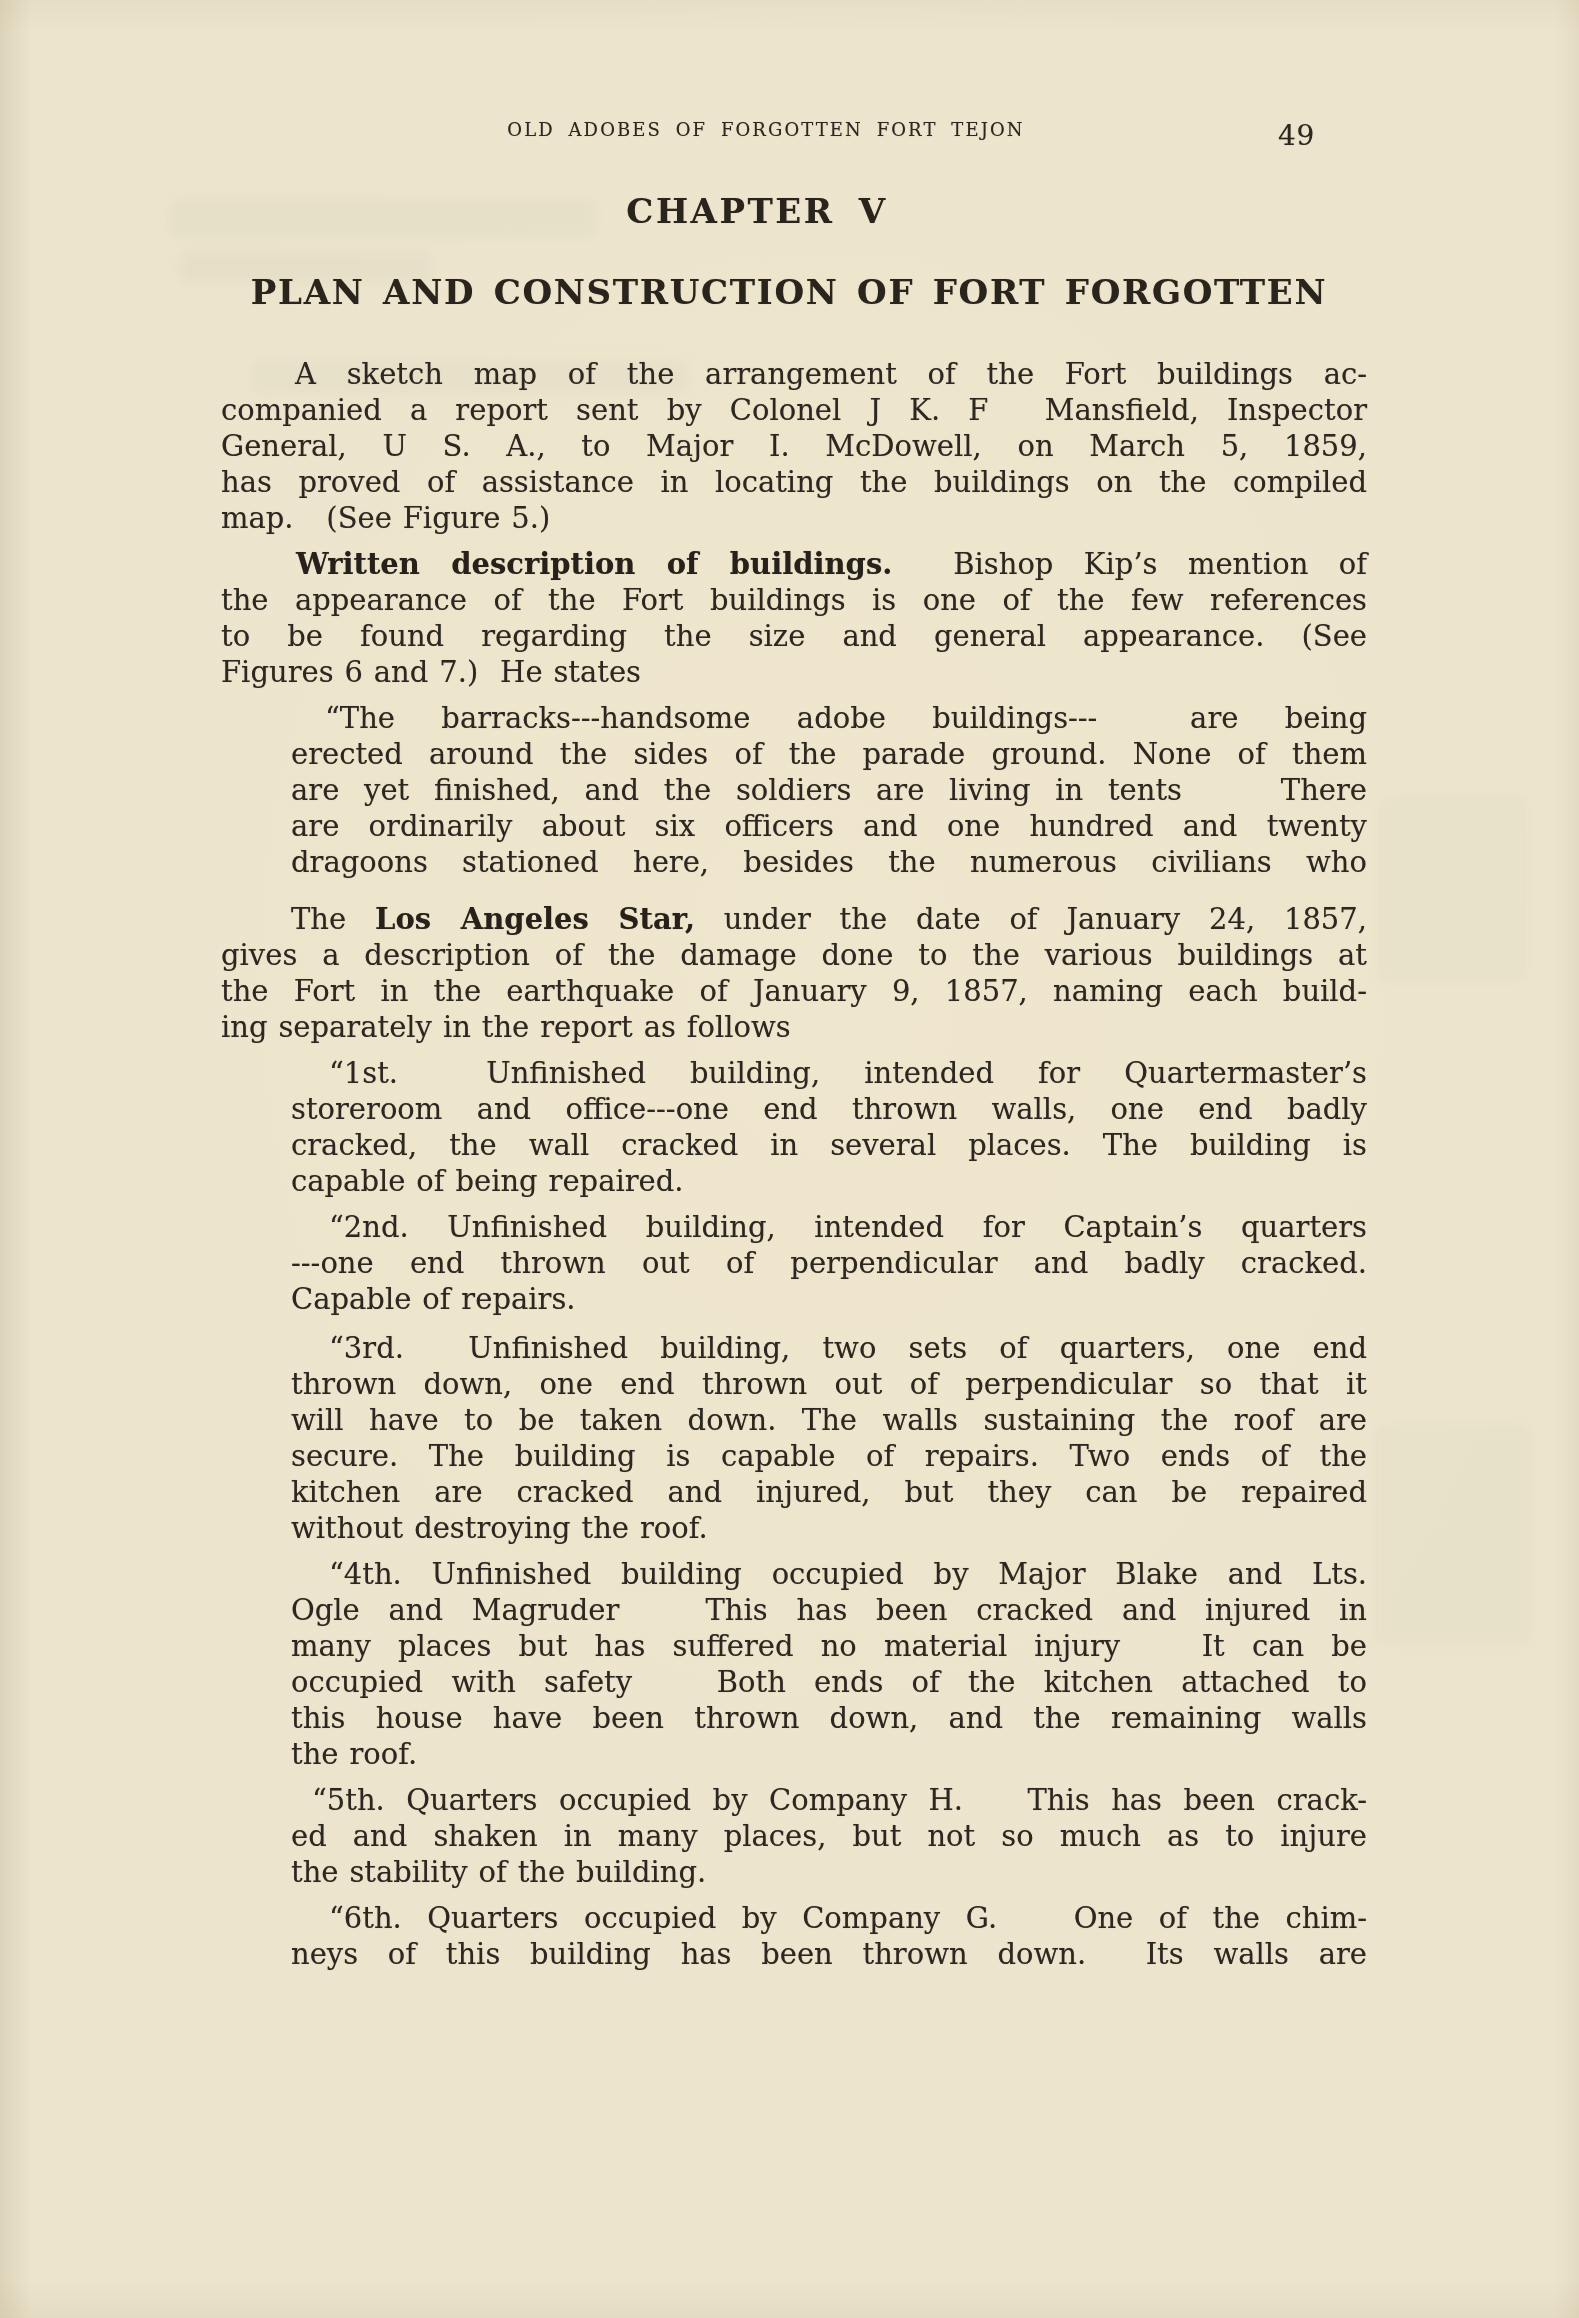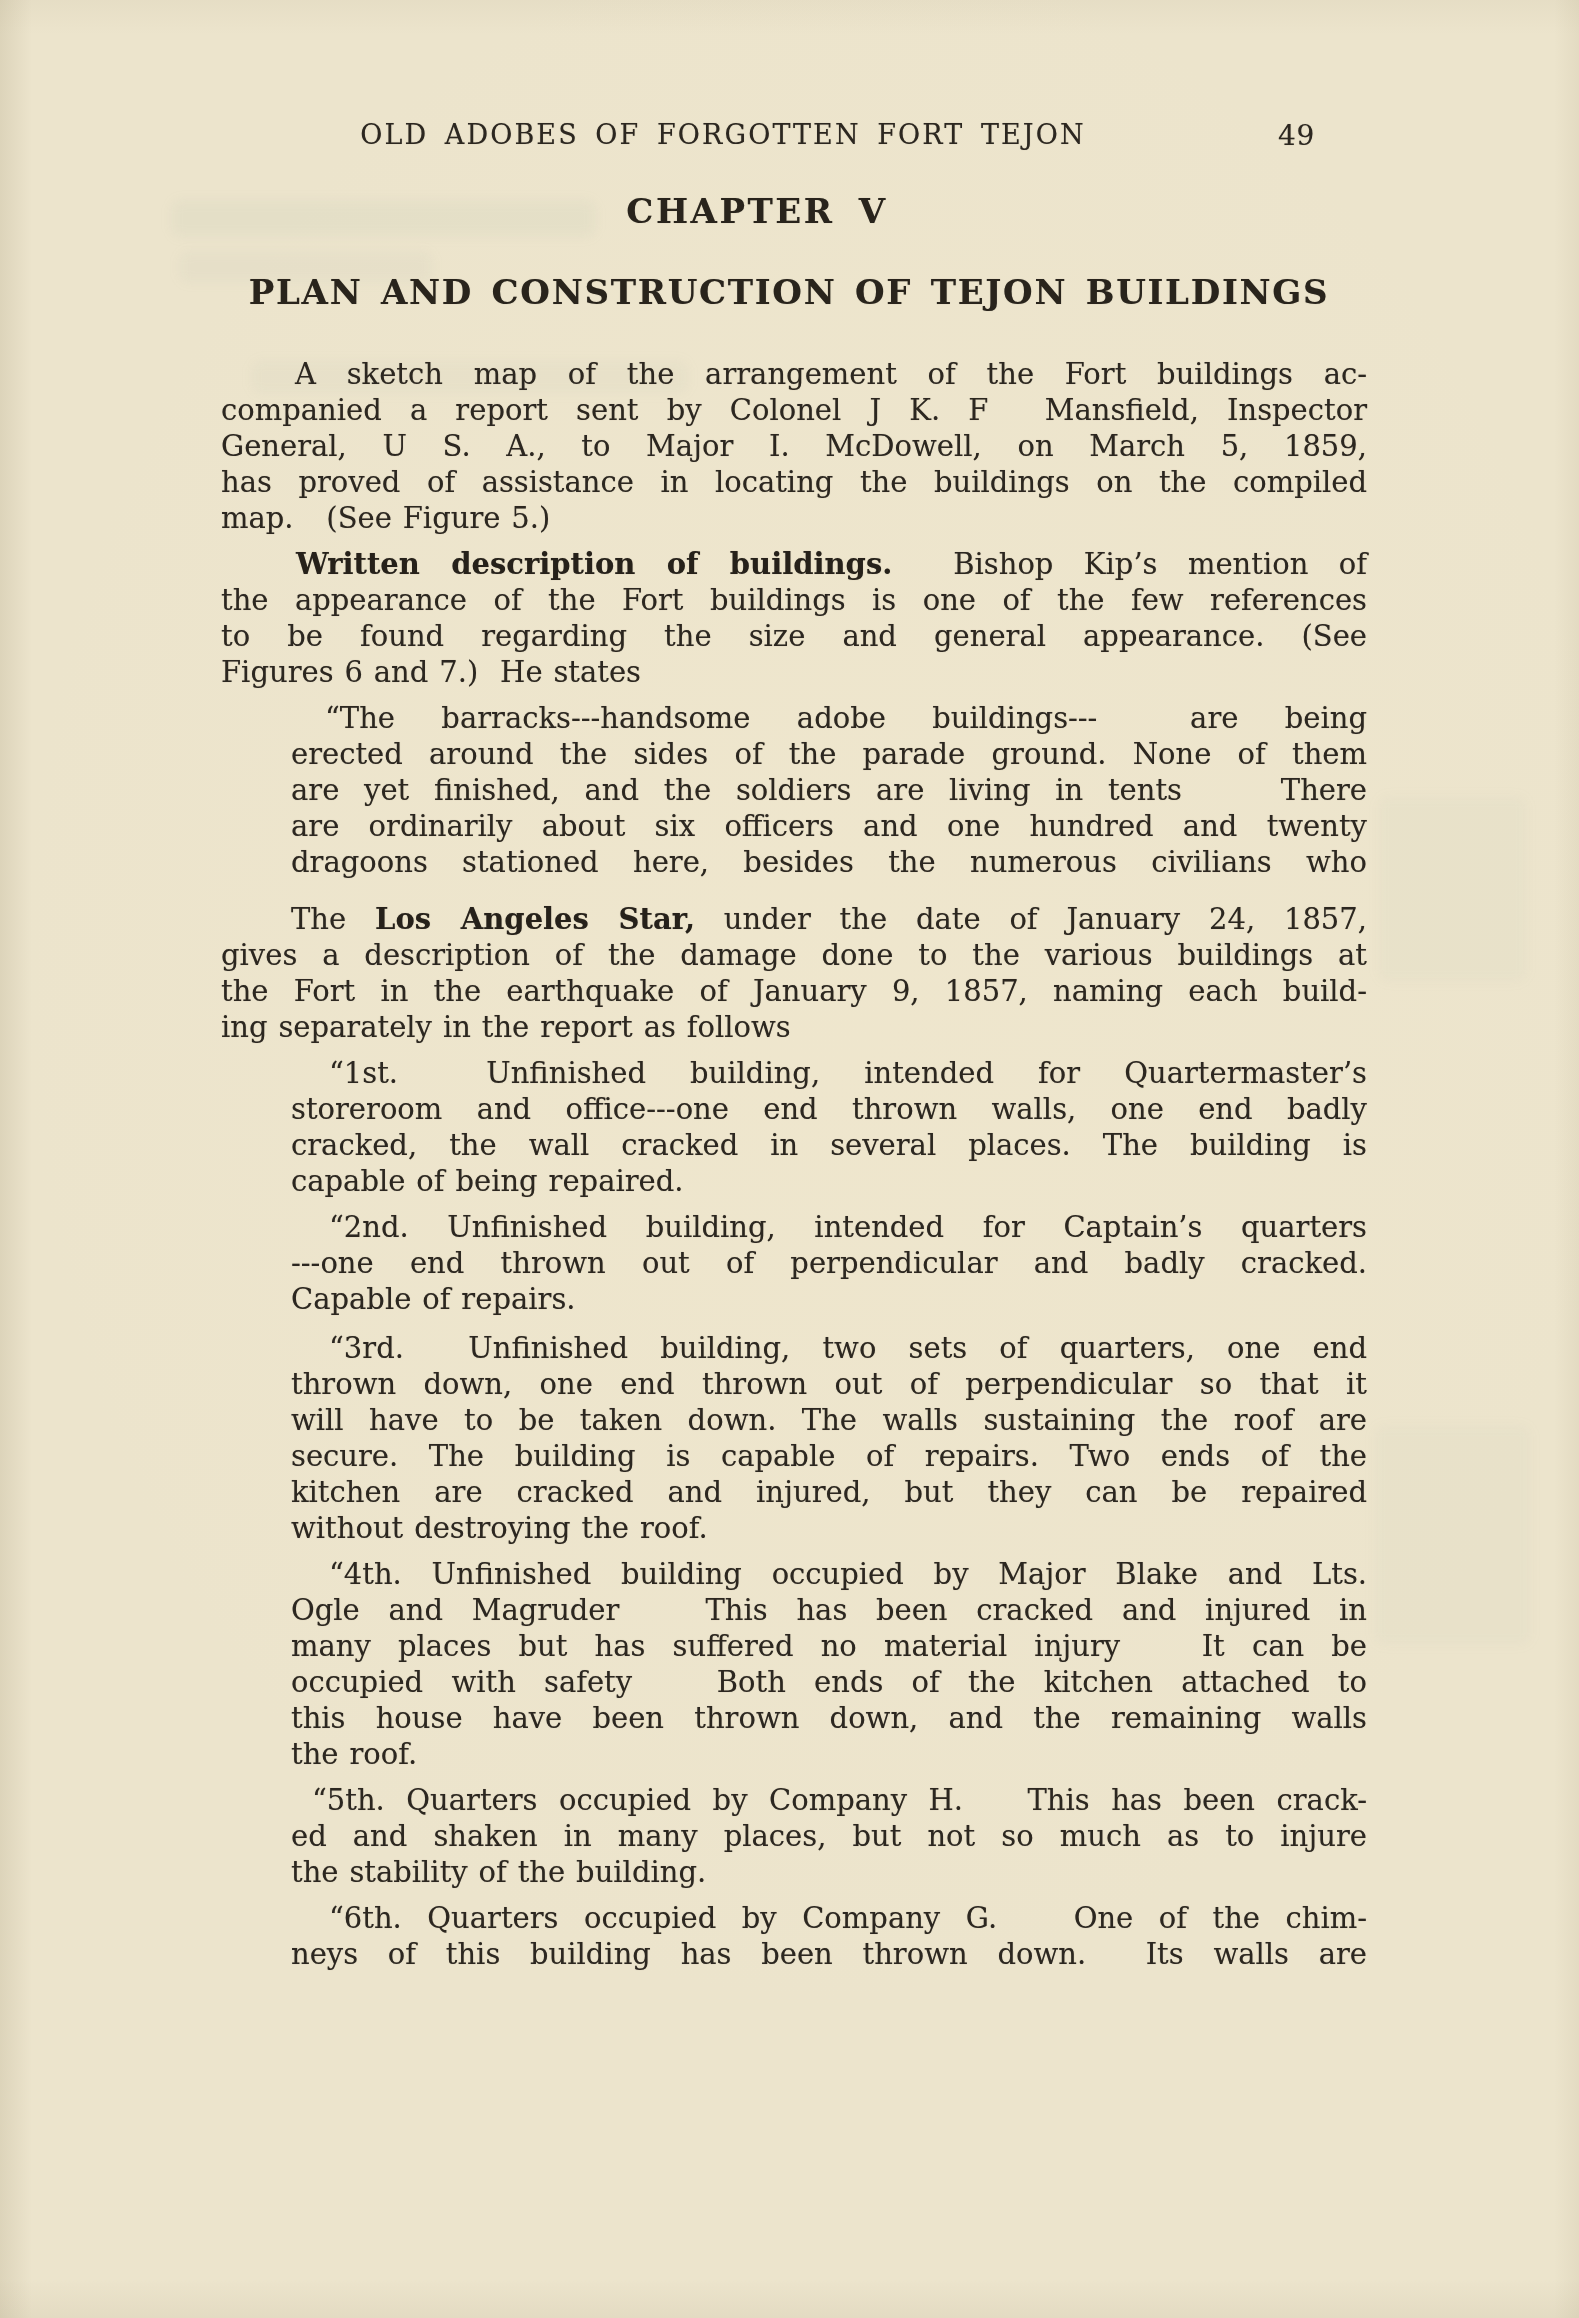--- a/index.html
+++ b/index.html
@@ -11,22 +11,22 @@
       radial-gradient(ellipse 1174px 1509px at 52% 42%, rgba(241,232,206,.55), rgba(241,232,206,0) 70%),
       linear-gradient(90deg, rgba(150,138,105,.18) 0, rgba(150,138,105,0) 32px),
       linear-gradient(270deg, rgba(150,138,105,.10) 0, rgba(150,138,105,0) 25px),
       linear-gradient(180deg, rgba(150,138,105,.07) 0, rgba(150,138,105,0) 34px),
       linear-gradient(0deg, rgba(150,138,105,.10) 0, rgba(150,138,105,0) 39px);
     font-family:"DejaVu Serif","Liberation Serif",serif;
     color:#2c2720;
     overflow:hidden;
   }
   .running-title{
-    position:absolute;top:119px;left:723px;transform:translateX(-50%);
-    font-size:27px;letter-spacing:2.1px;word-spacing:5.9px;white-space:nowrap;
+    position:absolute;top:119px;left:766px;transform:translateX(-50%);
+    font-size:18px;letter-spacing:2.1px;word-spacing:5.9px;white-space:nowrap;
     color:#2c2720;text-shadow:0 0 0.8px rgba(44,39,32,.4);
   }
   .page-number{
     position:absolute;top:119px;left:1278px;
     font-size:28px;letter-spacing:0.8px;
     text-shadow:0 0 0.8px rgba(44,39,32,.4);
   }
   .chapter{
     position:absolute;top:191px;left:757px;transform:translateX(-50%);
     margin:0;font-size:34px;font-weight:bold;letter-spacing:2.5px;word-spacing:10px;
@@ -58,21 +58,21 @@
   <div class="smudge" style="left:180px;top:252px;width:252px;height:30px;background:rgba(150,172,160,0.07);"></div>
   <div class="smudge" style="left:252px;top:361px;width:436px;height:32px;background:rgba(150,172,160,0.06);"></div>
   <div class="smudge" style="left:1379px;top:797px;width:147px;height:184px;background:rgba(150,172,160,0.05);"></div>
   <div class="smudge" style="left:1375px;top:1426px;width:155px;height:218px;background:rgba(150,172,160,0.05);"></div>
 
   <span class="running-title">OLD ADOBES OF FORGOTTEN FORT TEJON</span>
   <span class="page-number">49</span>
 
   <h1 class="chapter">CHAPTER V</h1>
 
-  <h2 class="title">PLAN AND CONSTRUCTION OF TEJON BUILDINGS</h2>
+  <h2 class="title">PLAN AND CONSTRUCTION OF FORT FORGOTTEN</h2>
 
   <div class="text-column" id="text-column">
       <div class="block body">
         <div class="line" style="text-indent: 74px;"><span>A sketch map of the arrangement of the Fort buildings ac-</span></div>
         <div class="line"><span>companied a report sent by Colonel J K. F&nbsp; Mansfield, Inspector</span></div>
         <div class="line"><span>General, U S. A., to Major I. McDowell, on March 5, 1859,</span></div>
         <div class="line"><span>has proved of assistance in locating the buildings on the compiled</span></div>
         <div class="line last"><span>map.&nbsp;&nbsp; (See Figure 5.)</span></div>
       </div>
       <div class="block body">

